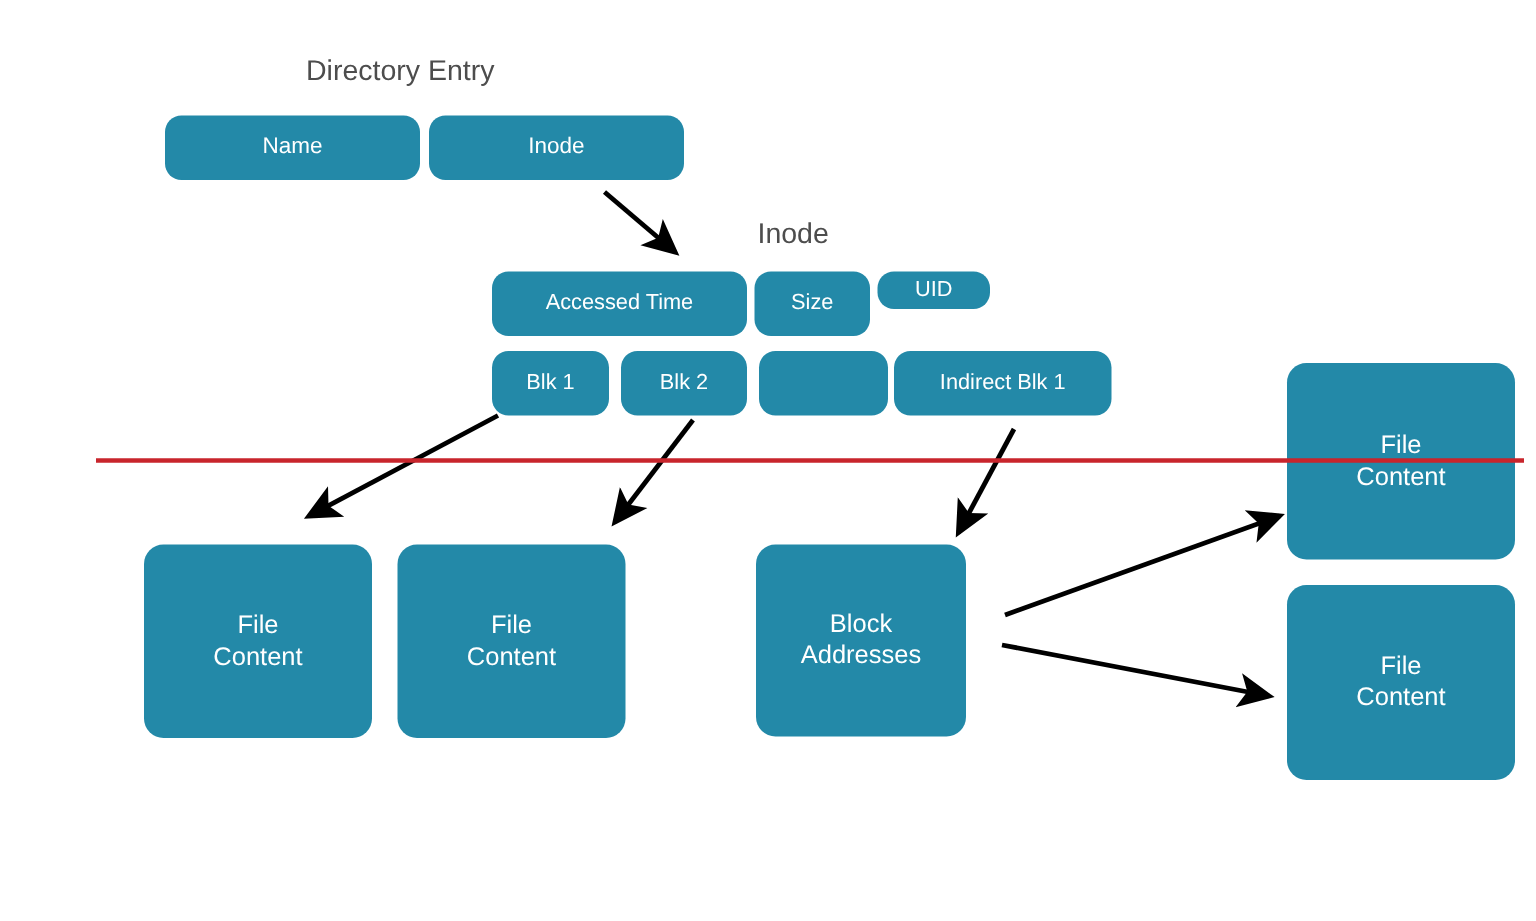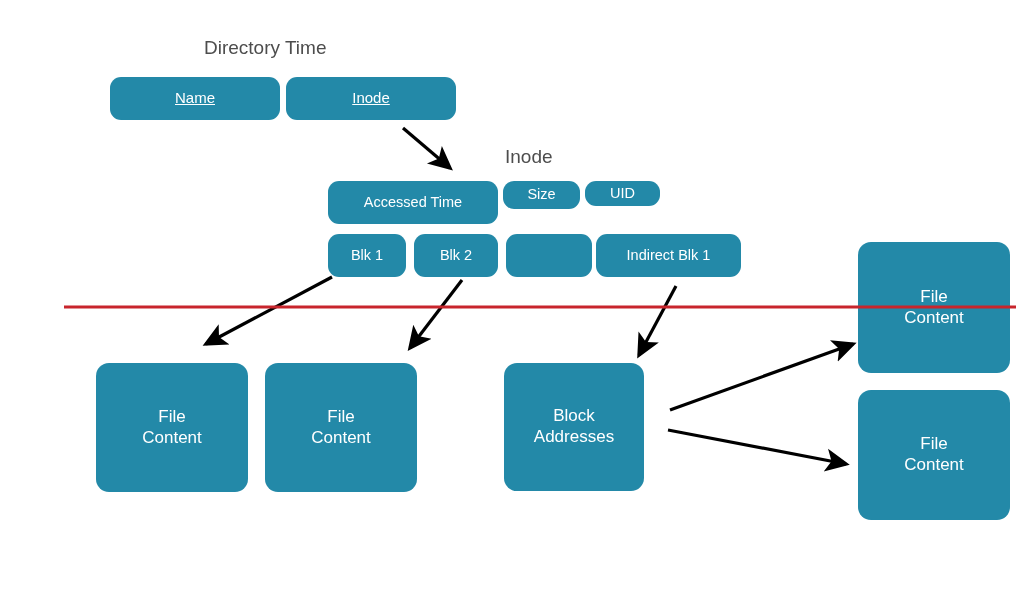--- a/index.html
+++ b/index.html
@@ -25,21 +25,20 @@
     align-items: center;
     justify-content: center;
     text-align: center;
     line-height: 1.22;
     box-sizing: border-box;
     user-select: none;
   }
   .field {
     border-radius: 11px;
     font-size: 15px;
-    text-decoration: underline;
   }
   .field-small {
     border-radius: 11px;
     font-size: 14.5px;
   }
   .block {
     border-radius: 13px;
     font-size: 17px;
   }
   .caption {
@@ -66,37 +65,37 @@
   .divider-line {
     stroke: #c8252c;
     stroke-width: 3;
   }
 </style>
 </head>
 <body>
 
 <div id="canvas">
 
-  <div class="caption" style="left:204px; top:37px;">Directory Time</div>
+  <div class="caption" style="left:204px; top:37px;">Directory Entry</div>
 
   <div class="caption" style="left:505px; top:146px;">Inode</div>
 
   <div class="node field" style="left:110px; top:77px; width:170px; height:43px;">
     <span>Name</span>
   </div>
 
   <div class="node field" style="left:286px; top:77px; width:170px; height:43px;">
     <span>Inode</span>
   </div>
 
   <div class="node field-small" style="left:328px; top:181px; width:170px; height:43px;">
     <span>Accessed Time</span>
   </div>
 
-  <div class="node field-small" style="left:503px; top:181px; width:77px; height:28px;">
+  <div class="node field-small" style="left:503px; top:181px; width:77px; height:43px;">
     <span>Size</span>
   </div>
 
   <div class="node field-small" style="left:585px; top:181px; width:75px; height:25px;">
     <span>UID</span>
   </div>
 
 
   <div class="node field-small" style="left:328px; top:234px; width:78px; height:43px;">
     <span>Blk 1</span>

